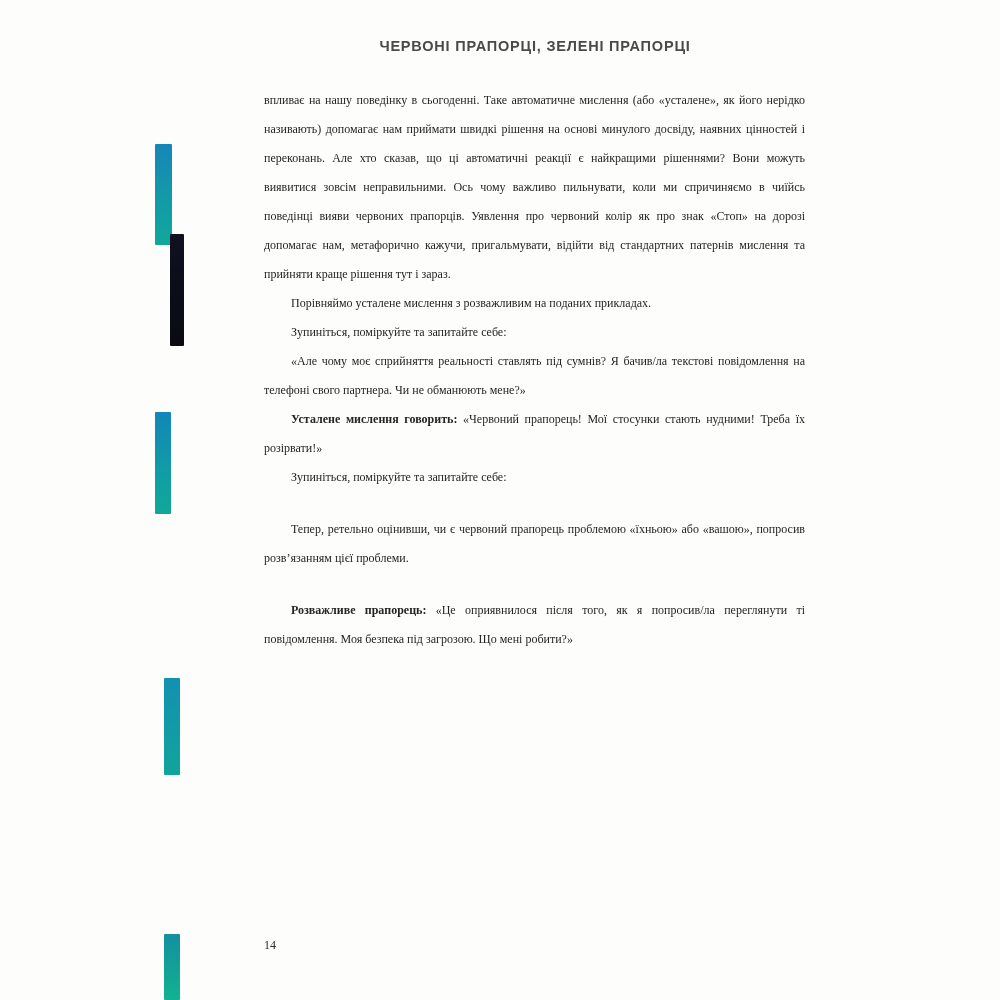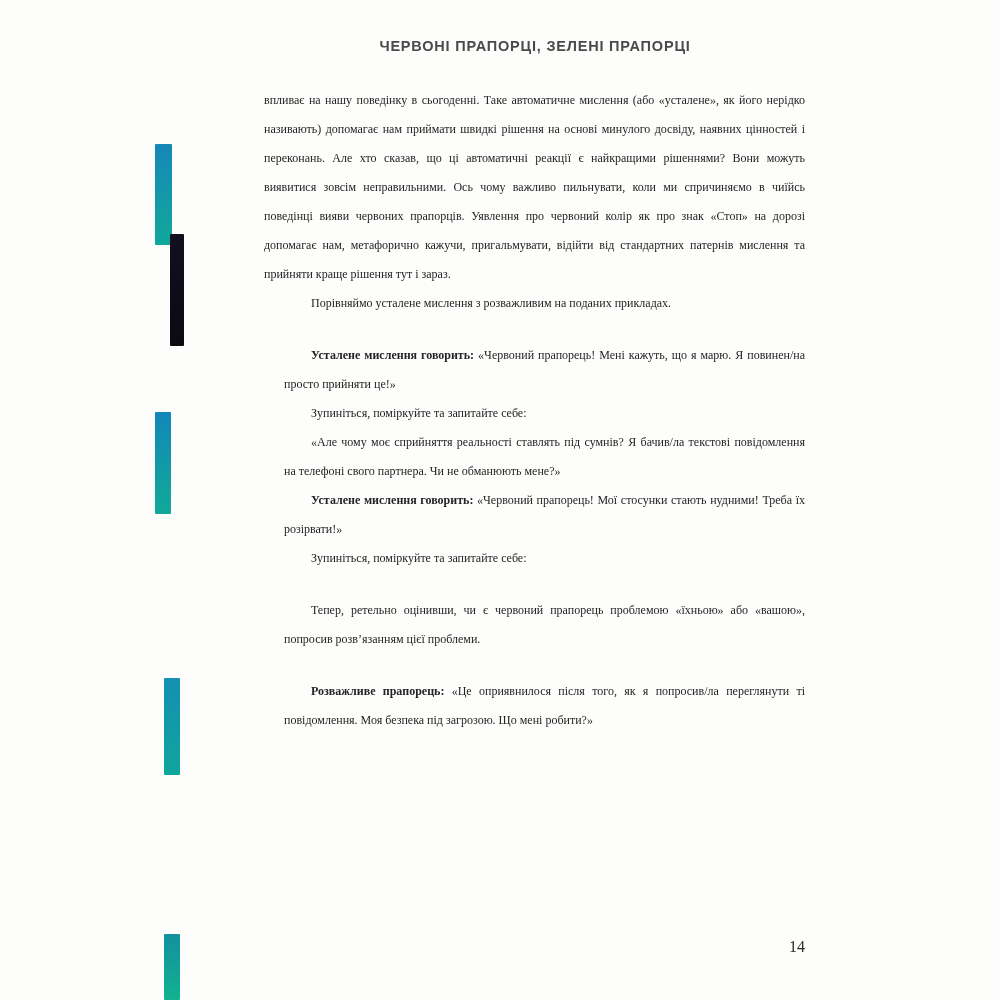--- a/index.html
+++ b/index.html
@@ -67,37 +67,36 @@
     width: 541px;
   }
   .text-column p {
     margin: 0;
     font-size: 12px;
     line-height: 29px;
     text-align: justify;
   }
   .text-column p.indent {
     text-indent: 27px;
-    margin-left: 20px;
   }
   .text-column p.gap {
     margin-top: 23px;
   }
   .lead {
     font-weight: bold;
   }
 
   
   .page-number {
     position: absolute;
     top: 938px;
     left: 264px;
     width: 541px;
-    text-align: right;
-    font-size: 16px;
+    text-align: left;
+    font-size: 12px;
     color: #2b2b2b;
   }
 </style>
 </head>
 <body>
 
 <div class="page">
 
   <div class="mark mark-teal-1"></div>
   <div class="mark mark-black"></div>
@@ -106,21 +105,20 @@
   <div class="mark mark-teal-4"></div>
 
   <header class="running-head">ЧЕРВОНІ ПРАПОРЦІ, ЗЕЛЕНІ ПРАПОРЦІ</header>
 
   <main class="text-column">
 
     <p><span>впливає на нашу поведінку в сьогоденні. Таке автоматичне мислення (або «усталене», як його нерідко називають) допомагає нам приймати швидкі рішення на основі минулого досвіду, наявних цінностей і переконань. Але хто сказав, що ці автоматичні реакції є найкращими рішеннями? Вони можуть виявитися зовсім неправильними. Ось чому важливо пильнувати, коли ми спричиняємо в чиїйсь поведінці вияви червоних прапорців. Уявлення про червоний колір як про знак «Стоп» на дорозі допомагає нам, метафорично кажучи, пригальмувати, відійти від стандартних патернів мислення та прийняти краще рішення тут і зараз.</span></p>
 
     <p class="indent"><span>Порівняймо усталене мислення з розважливим на поданих прикладах.</span></p>
 
-    <p class="indent gap"><span class="lead">Усталене мислення говорить:</span><span> «Червоний прапорець! Мені кажуть, що я марю. Я повинен/на просто прийняти це!»</span></p>
 
     <p class="indent"><span>Зупиніться, поміркуйте та запитайте себе:</span></p>
 
     <p class="indent"><span>«Але чому моє сприйняття реальності ставлять під сумнів? Я бачив/ла текстові повідомлення на телефоні свого партнера. Чи не обманюють мене?»</span></p>
 
     <p class="indent"><span class="lead">Усталене мислення говорить:</span><span> «Червоний прапорець! Мої стосунки стають нудними! Треба їх розірвати!»</span></p>
 
     <p class="indent"><span>Зупиніться, поміркуйте та запитайте себе:</span></p>
 
 

